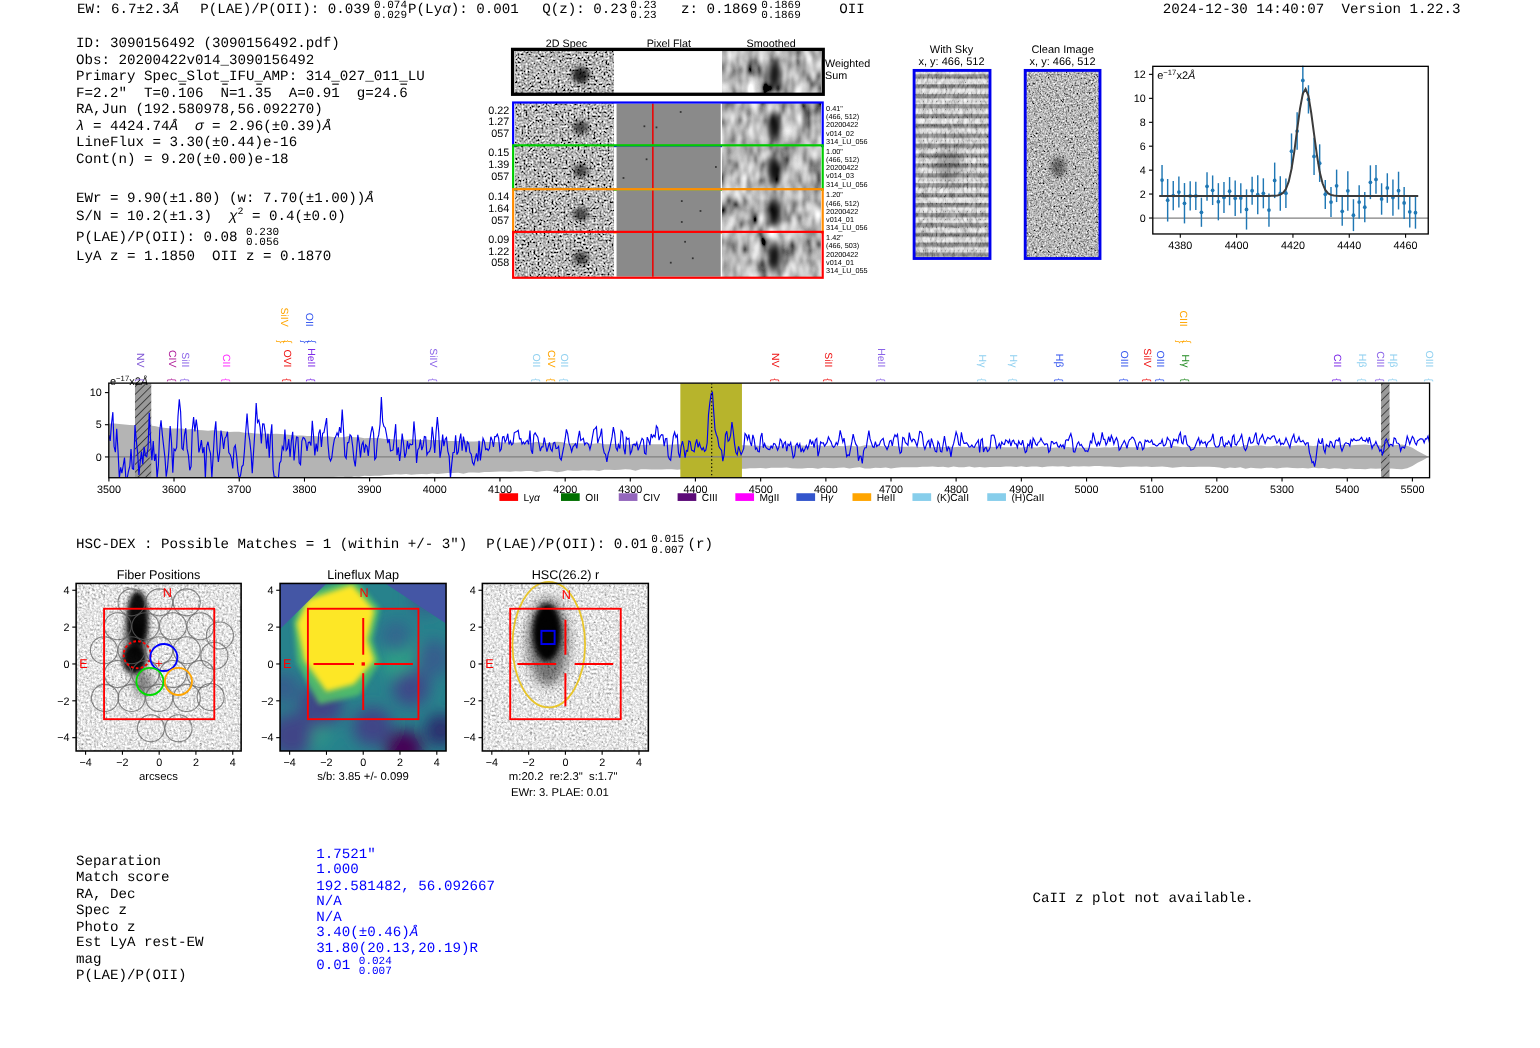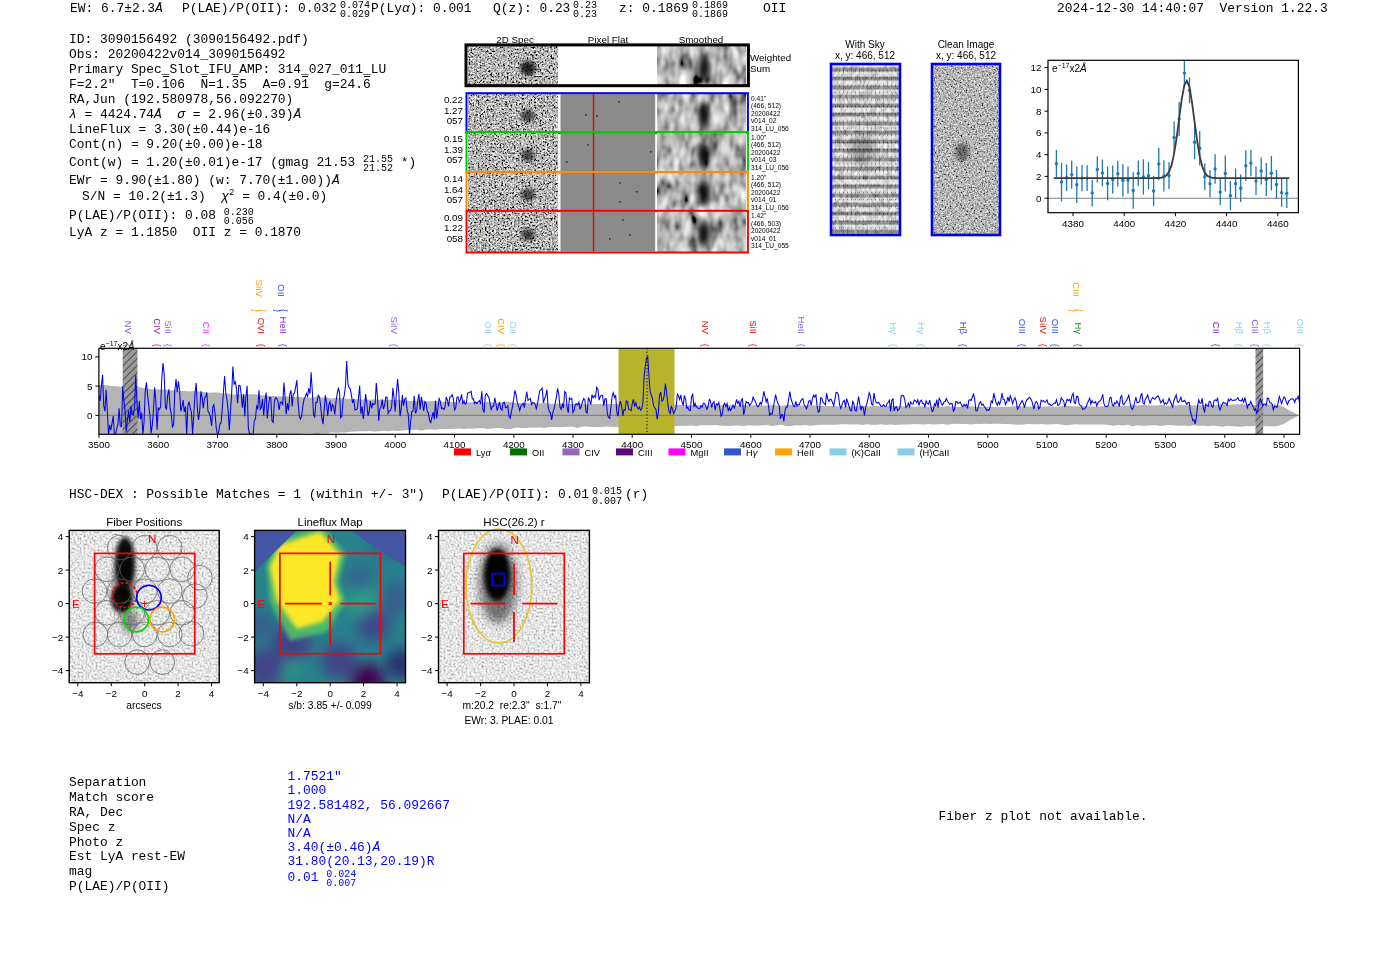--- a/index.html
+++ b/index.html
@@ -7,40 +7,39 @@
 .b{color:#0000ff}
 .it{font-style:italic}
 .ov{position:relative}
 .ov:after{content:"";position:absolute;left:1px;right:1px;top:-0.5px;border-top:1.3px solid #000}
 .ss{display:inline-block;vertical-align:top;font-size:10px;line-height:9.3px;position:relative;top:-1px}
 .ss span{display:block}
 sup.s2{font-size:9px;vertical-align:super;line-height:0}
 </style></head><body>
 <div id="page">
 <div class="t" style="left:70px;top:2px">EW: 6.7±2.3<span class="it">Å</span></div>
-<div class="t" style="left:182px;top:2px">P(LAE)/P(OII): 0.032</div>
+<div class="t" style="left:182px;top:2px">P(LAE)/P(OII): 0.039</div>
 <div class="t" style="left:340px;top:2px"><span class="ss"><span>0.074</span><span>0.029</span></span></div>
 <div class="t" style="left:371px;top:2px">P(Ly<span class="it">α</span>): 0.001</div>
 <div class="t" style="left:493px;top:2px">Q(z): 0.23</div>
 <div class="t" style="left:573px;top:2px"><span class="ss"><span>0.23</span><span>0.23</span></span></div>
 <div class="t" style="left:619px;top:2px">z: 0.1869</div>
 <div class="t" style="left:692px;top:2px"><span class="ss"><span>0.1869</span><span>0.1869</span></span></div>
 <div class="t" style="left:763px;top:2px">OII</div>
 <div class="t" style="left:1057px;top:2px">2024-12-30 14:40:07  Version 1.22.3</div>
 <div class="t" style="left:69px;top:33.1px">ID: 3090156492 (3090156492.pdf)</div>
 <div class="t" style="left:69px;top:48.0px">Obs: 20200422v014_3090156492</div>
 <div class="t" style="left:69px;top:62.9px">Primary Spec_Slot_IFU_AMP: 314_027_011_LU</div>
 <div class="t" style="left:69px;top:77.8px">F=2.2"  T=0.<span class="ov">1</span>06  <span class="ov">N</span>=1.<span class="ov">3</span>5  A=0.9<span class="ov">1</span>  g=24.<span class="ov">6</span></div>
 <div class="t" style="left:69px;top:92.7px">RA,Jun (192.580978,56.092270)</div>
 <div class="t" style="left:69px;top:107.9px"><span class="it">λ</span> = 4424.74<span class="it">Å</span>  <span class="it">σ</span> = 2.96(±0.39)<span class="it">Å</span></div>
 <div class="t" style="left:69px;top:123.1px">LineFlux = 3.30(±0.44)e-16</div>
 <div class="t" style="left:69px;top:138.0px">Cont(n) = 9.20(±0.00)e-18</div>
-<div class="t" style="left:69px;top:155.5px">Cont(w) = 1.20(±0.01)e-17 (gmag 21.53 <span class="ss"><span>21.55</span><span>21.52</span></span> *)</div>
 <div class="t" style="left:69px;top:174.0px">EWr = 9.90(±1.80) (w: 7.70(±1.00))<span class="it">Å</span></div>
-<div class="t" style="left:82px;top:190.0px">S/N = 10.2(±1.3)  <span class="it">χ</span><sup class="s2">2</sup> = 0.4(±0.0)</div>
+<div class="t" style="left:69px;top:190.0px">S/N = 10.2(±1.3)  <span class="it">χ</span><sup class="s2">2</sup> = 0.4(±0.0)</div>
 <div class="t" style="left:69px;top:208.7px">P(LAE)/P(OII): 0.08 <span class="ss"><span>0.230</span><span>0.056</span></span></div>
 <div class="t" style="left:69px;top:225.9px">LyA z = 1.1850  OII z = 0.1870</div>
 <svg style="position:absolute;left:0;top:0" width="1400" height="953" viewBox="0 0 1400 953" font-family="Liberation Sans">
       <defs>
 <filter id="fN1" x="0" y="0" width="100%" height="100%">
  <feTurbulence type="fractalNoise" baseFrequency="0.55" numOctaves="3" seed="11"></feTurbulence>
  <feColorMatrix type="matrix" values="0.33 0.33 0.33 0 0 0.33 0.33 0.33 0 0 0.33 0.33 0.33 0 0 0 0 0 0 1"></feColorMatrix>
  <feComponentTransfer>
             <feFuncR type="linear" slope="3.6" intercept="-1.32"></feFuncR>
             <feFuncG type="linear" slope="3.6" intercept="-1.32"></feFuncG>
@@ -625,13 +624,13 @@
 <div class="t" style="left:69px;top:865.3px">mag</div>
 <div class="t" style="left:69px;top:880.2px">P(LAE)/P(OII)</div>
 <div class="t b" style="left:287.5px;top:770.3px">1.7521"</div>
 <div class="t b" style="left:287.5px;top:784.4px">1.000</div>
 <div class="t b" style="left:287.5px;top:798.6px">192.581482, 56.092667</div>
 <div class="t b" style="left:287.5px;top:812.8px">N/A</div>
 <div class="t b" style="left:287.5px;top:826.9px">N/A</div>
 <div class="t b" style="left:287.5px;top:841.0px">3.40(±0.46)<span class="it">Å</span></div>
 <div class="t b" style="left:287.5px;top:855.2px">31.80(20.13,20.19)R</div>
 <div class="t b" style="left:287.5px;top:871.2px">0.01 <span class="ss"><span>0.024</span><span>0.007</span></span></div>
-<div class="t" style="left:938.6px;top:810.3px">Fiber z plot not available.</div>
+<div class="t" style="left:938.6px;top:810.3px">CaII z plot not available.</div>
 </div>
 </body></html>

